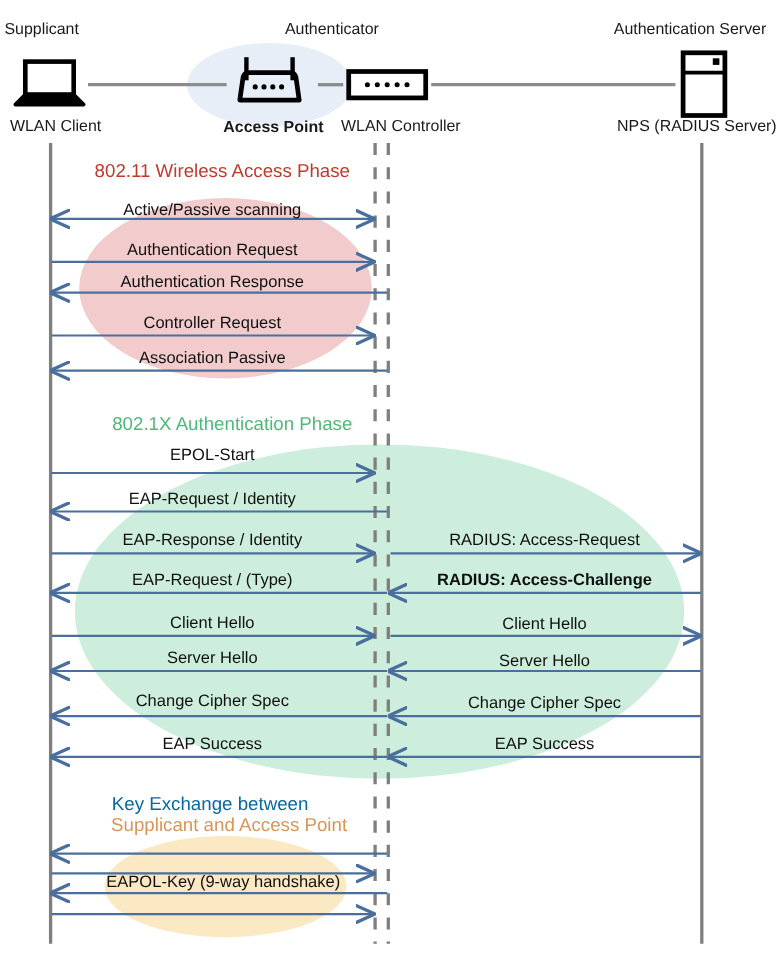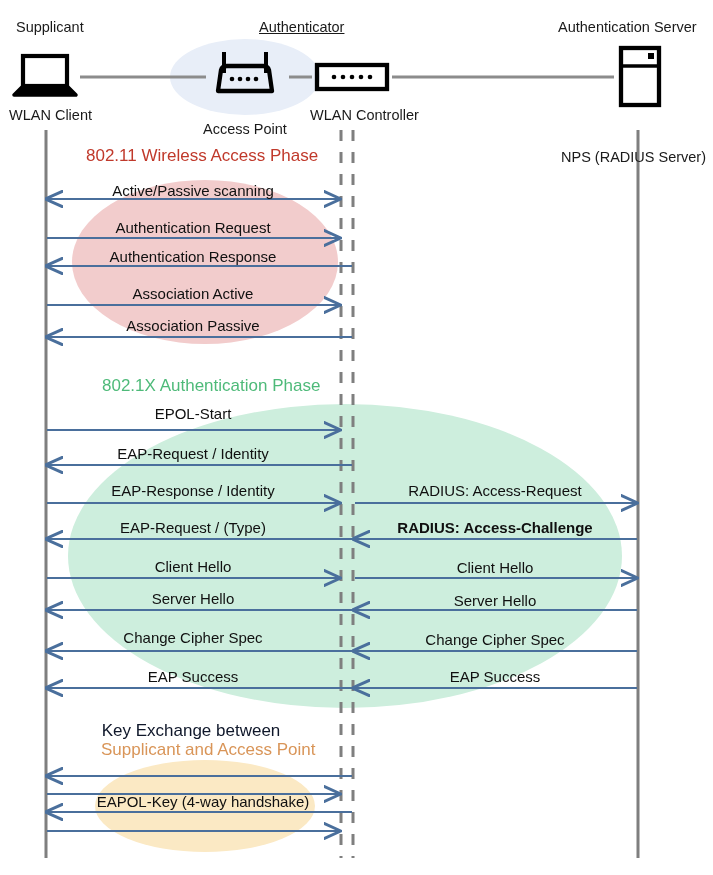--- a/index.html
+++ b/index.html
@@ -106,49 +106,49 @@
   </g>
 
   <g stroke="#4a6f9c" stroke-width="2">
     <line x1="47" y1="776" x2="352" y2="776" marker-start="url(#ahL)"></line>
     <line x1="47" y1="794" x2="340" y2="794" marker-end="url(#ahR)"></line>
     <line x1="47" y1="812" x2="352" y2="812" marker-start="url(#ahL)"></line>
     <line x1="47" y1="831" x2="340" y2="831" marker-end="url(#ahR)"></line>
   </g>
 </svg>
 
-<div class="txt hdr-top" style="left:16px;top:19px;text-align:right;">Supplicant</div>
-<div class="txt hdr-top" style="left:259px;top:19px;text-decoration:underline;">Authenticator</div>
+<div class="txt hdr-top" style="left:4px;top:19px;text-align:right;">Supplicant</div>
+<div class="txt hdr-top" style="left:259px;top:19px;">Authenticator</div>
 <div class="txt hdr-top" style="left:558px;top:19px;">Authentication Server</div>
 
 <div class="txt hdr-bot" style="left:9px;top:107px;">WLAN Client</div>
-<div class="txt hdr-bot" style="left:203px;top:121px;">Access Point</div>
+<div class="txt hdr-bot" style="left:203px;top:108px;font-weight:bold;">Access Point</div>
 <div class="txt hdr-bot" style="left:310px;top:107px;">WLAN Controller</div>
-<div class="txt hdr-bot" style="left:561px;top:107px;margin-top:42px;">NPS (RADIUS Server)</div>
+<div class="txt hdr-bot" style="left:561px;top:107px;">NPS (RADIUS Server)</div>
 
 <div class="txt phase-label" style="left:86px;top:146px;color:#c0392b;">802.11 Wireless Access Phase</div>
 <div class="txt phase-label" style="left:102px;top:376px;color:#4eba79;">802.1X Authentication Phase</div>
-<div class="txt phase-label msg-2line" style="left:101px;top:721px;color:#0f172a;width:180px;">Key Exchange between</div>
+<div class="txt phase-label msg-2line" style="left:101px;top:721px;color:#0369a1;width:180px;">Key Exchange between</div>
 <div class="txt phase-label msg-2line" style="left:101px;top:740px;color:#d99558;width:180px;">Supplicant and Access Point</div>
 
 <div class="txt msg" style="left:93px;top:182px;width:200px;">Active/Passive scanning</div>
 <div class="txt msg" style="left:93px;top:219px;width:200px;">Authentication Request</div>
 <div class="txt msg" style="left:93px;top:248px;width:200px;">Authentication Response</div>
-<div class="txt msg" style="left:93px;top:285px;width:200px;">Association Active</div>
+<div class="txt msg" style="left:93px;top:285px;width:200px;">Controller Request</div>
 <div class="txt msg" style="left:93px;top:317px;width:200px;">Association Passive</div>
 
 <div class="txt msg" style="left:93px;top:405px;width:200px;">EPOL-Start</div>
 <div class="txt msg" style="left:93px;top:445px;width:200px;">EAP-Request / Identity</div>
 <div class="txt msg" style="left:93px;top:482px;width:200px;">EAP-Response / Identity</div>
 <div class="txt msg" style="left:93px;top:519px;width:200px;">EAP-Request / (Type)</div>
 <div class="txt msg" style="left:93px;top:558px;width:200px;">Client Hello</div>
 <div class="txt msg" style="left:93px;top:590px;width:200px;">Server Hello</div>
 <div class="txt msg" style="left:93px;top:629px;width:200px;">Change Cipher Spec</div>
 <div class="txt msg" style="left:93px;top:668px;width:200px;">EAP Success</div>
 
 <div class="txt msg" style="left:395px;top:482px;width:200px;">RADIUS: Access-Request</div>
 <div class="txt msg" style="left:395px;top:519px;width:200px;font-weight:bold;">RADIUS: Access-Challenge</div>
 <div class="txt msg" style="left:395px;top:559px;width:200px;">Client Hello</div>
 <div class="txt msg" style="left:395px;top:592px;width:200px;">Server Hello</div>
 <div class="txt msg" style="left:395px;top:631px;width:200px;">Change Cipher Spec</div>
 <div class="txt msg" style="left:395px;top:668px;width:200px;">EAP Success</div>
 
-<div class="txt msg" style="left:93px;top:793px;width:220px;">EAPOL-Key (4-way handshake)</div>
+<div class="txt msg" style="left:93px;top:793px;width:220px;">EAPOL-Key (9-way handshake)</div>
 
 </body></html>

